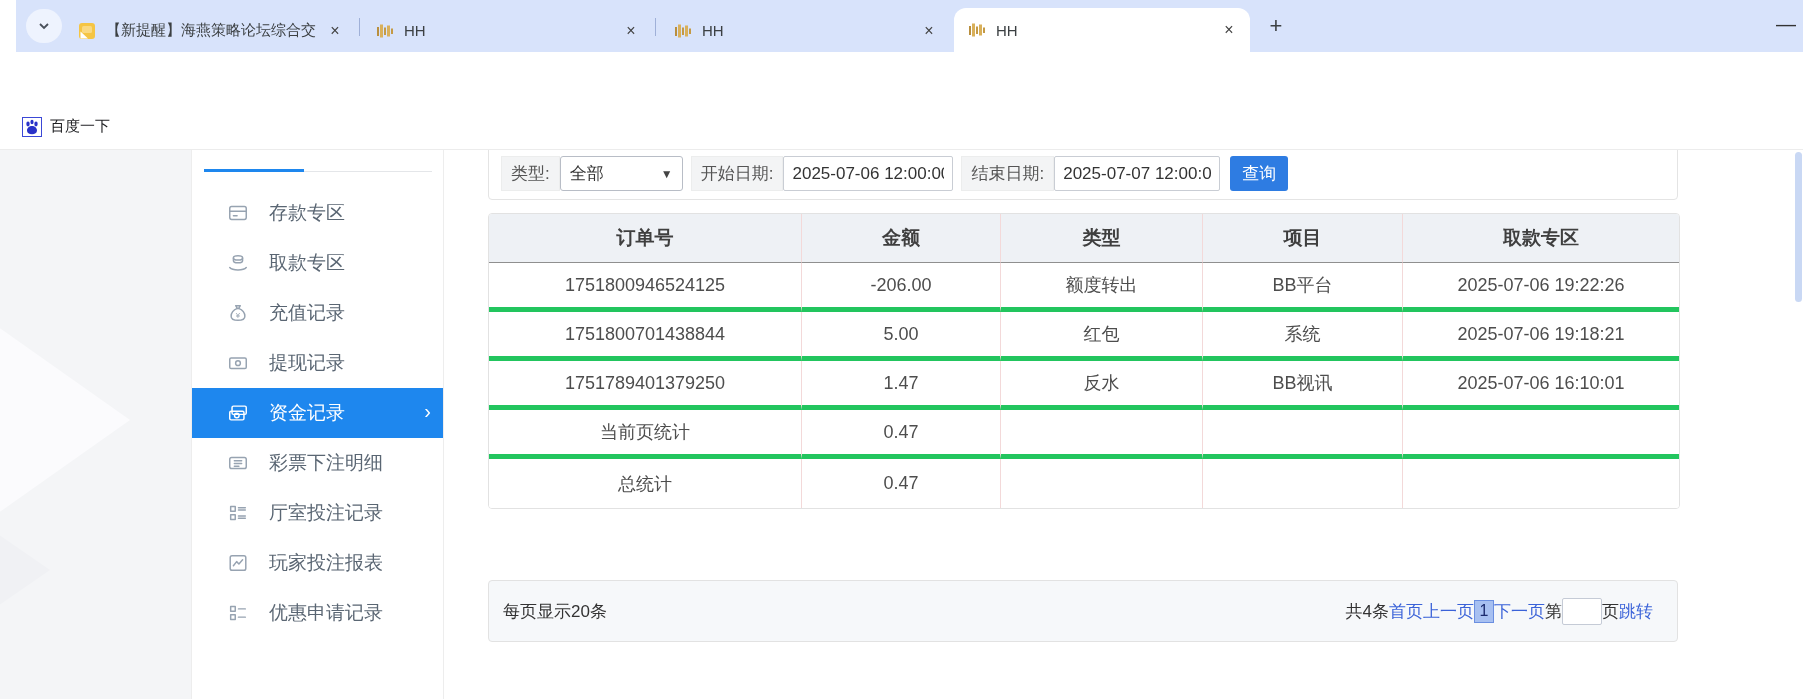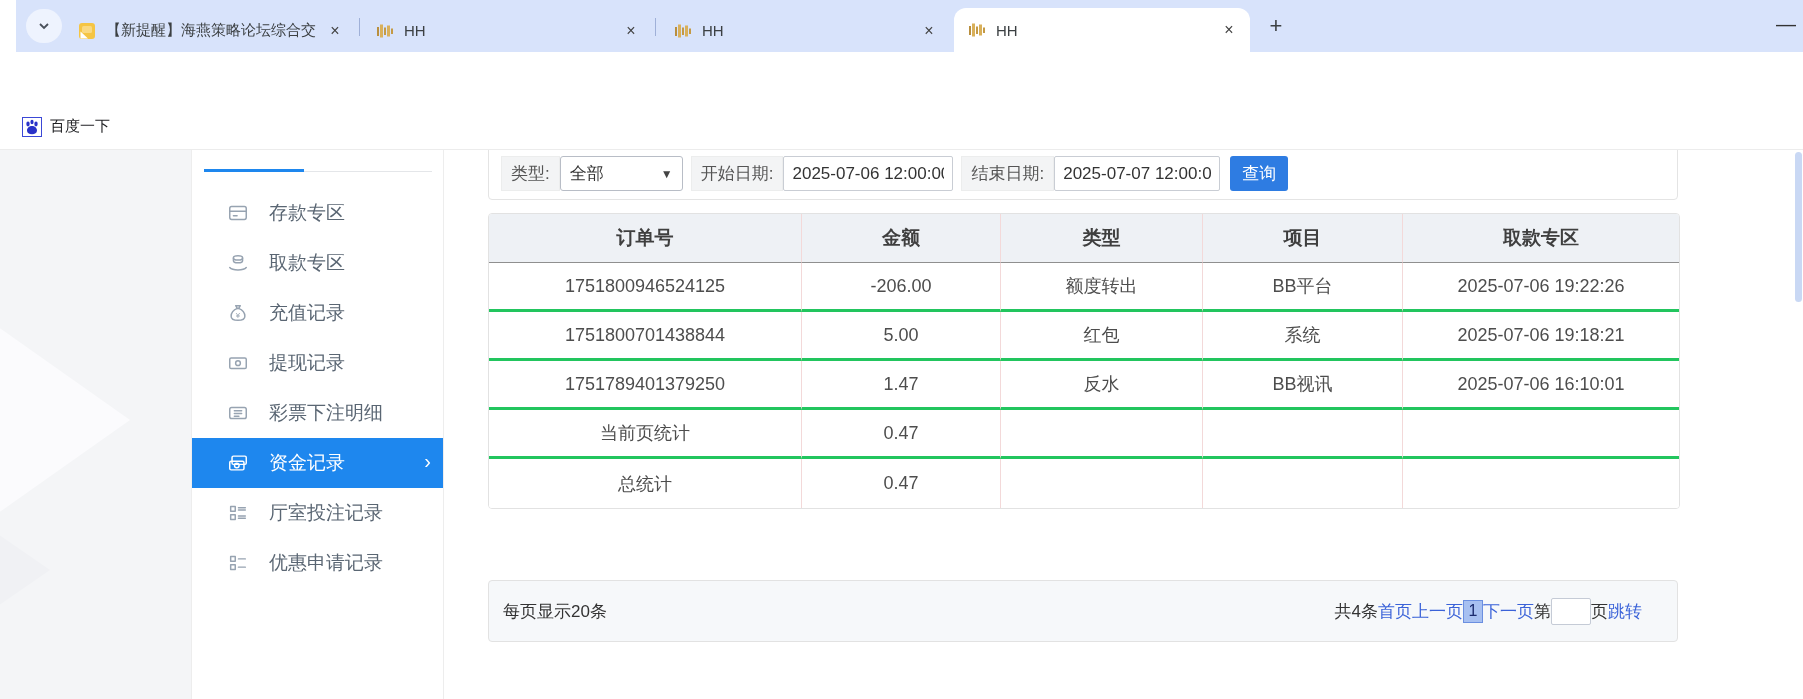--- a/index.html
+++ b/index.html
@@ -79,26 +79,26 @@
     padding:0 8px; font-family:"Liberation Sans","DejaVu Sans",sans-serif; }
   .btn-query { width:58px; height:35px; background:#2e7ce2; color:#fff; border:none; border-radius:3px;
     font-size:17px; margin-left:2px; font-family:inherit; }
 
   .data-table { position:absolute; left:0; top:63px; width:1190px; border:1px solid #e2e2e2;
     border-radius:4px; border-collapse:separate; border-spacing:0; overflow:hidden; table-layout:fixed; }
   .data-table th { height:49px; background:#eef1f5; font-size:19px; color:#3f3f3f; font-weight:bold;
     border-bottom:1px solid #8f8f8f; border-right:1px solid #f3d9d9; text-align:center; }
   .data-table th:last-child, .data-table td:last-child { border-right:none; }
   .data-table td { height:49px; font-size:18px; color:#4d4d4d; text-align:center;
-    border-bottom:3px solid #22c55e; border-right:1px solid #f3d9d9; background:#fff; }
+    border-bottom:5px solid #22c55e; border-right:1px solid #f3d9d9; background:#fff; }
   .data-table tr:last-child td { border-bottom:none; }
 
   .footer-bar { position:absolute; left:0; top:430px; width:1190px; height:62px; background:#f6f8fa;
     border:1px solid #e2e2e2; border-radius:4px; display:flex; align-items:center;
-    justify-content:space-between; padding:0 35px 0 14px; }
+    justify-content:space-between; padding:0 24px 0 14px; }
   .pp-left { font-size:17px; color:#333; }
   .pager { display:flex; align-items:center; font-size:17px; }
   .pg-text { color:#333; }
   .pg-link { color:#3a62d8; cursor:pointer; }
   .pg-current { min-width:20px; height:23px; background:#a7c0f1; border:1px solid #6b8fe0; color:#1c2b6e;
     font-size:16px; display:flex; align-items:center; justify-content:center; padding:0 2px; }
   .pg-input { width:40px; height:27px; border:1px solid #c5cbd6; border-radius:2px; background:#fff; }
 </style>
 </head>
 <body>
@@ -257,54 +257,63 @@
           </div>
           <div class="sb-item">
             <span class="sb-ic">
               <svg viewBox="0 0 24 24" fill="none" stroke="currentColor" stroke-width="1.6" stroke-linecap="round" stroke-linejoin="round">
                 <rect x="3" y="6.5" width="18" height="11.5" rx="1.5"></rect>
                 <circle cx="12" cy="12.2" r="2.6"></circle>
               </svg>
             </span>
             <span class="sb-label">提现记录</span>
           </div>
+          <div class="sb-item active">
+            <span class="sb-ic">
+              <svg viewBox="0 0 24 24" fill="none" stroke="currentColor" stroke-width="1.6" stroke-linecap="round" stroke-linejoin="round">
+                <rect x="5.5" y="4.5" width="15.5" height="9" rx="1.5"></rect>
+                <rect x="3" y="10" width="15.5" height="9.5" rx="1.5"></rect>
+                <circle cx="10.7" cy="14.7" r="2.5"></circle>
+              </svg>
+            </span>
+            <span class="sb-label">资金记录</span>
+            <span class="sb-chev">›</span>
+          </div>
           <div class="sb-item">
             <span class="sb-ic">
               <svg viewBox="0 0 24 24" fill="none" stroke="currentColor" stroke-width="1.6" stroke-linecap="round" stroke-linejoin="round">
                 <rect x="3" y="6" width="18" height="12" rx="2"></rect>
                 <line x1="8" y1="9.5" x2="16" y2="9.5"></line>
                 <line x1="8" y1="12.5" x2="16" y2="12.5"></line>
                 <line x1="8" y1="15.5" x2="13" y2="15.5"></line>
               </svg>
             </span>
             <span class="sb-label">彩票下注明细</span>
-          </div>
-          <div class="sb-item active">
-            <span class="sb-ic">
-              <svg viewBox="0 0 24 24" fill="none" stroke="currentColor" stroke-width="1.6" stroke-linecap="round" stroke-linejoin="round">
-                <rect x="5.5" y="4.5" width="15.5" height="9" rx="1.5"></rect>
-                <rect x="3" y="10" width="15.5" height="9.5" rx="1.5"></rect>
-                <circle cx="10.7" cy="14.7" r="2.5"></circle>
-              </svg>
-            </span>
-            <span class="sb-label">资金记录</span>
-            <span class="sb-chev">›</span>
           </div>
           <div class="sb-item">
             <span class="sb-ic">
               <svg viewBox="0 0 24 24" fill="none" stroke="currentColor" stroke-width="1.6" stroke-linecap="round" stroke-linejoin="round">
                 <rect x="4" y="5" width="5" height="5"></rect>
                 <rect x="4" y="14" width="5" height="5"></rect>
                 <line x1="12.5" y1="6.3" x2="20" y2="6.3"></line>
                 <line x1="12.5" y1="8.8" x2="20" y2="8.8"></line>
                 <line x1="12.5" y1="15.3" x2="20" y2="15.3"></line>
                 <line x1="12.5" y1="17.8" x2="20" y2="17.8"></line>
               </svg>
             </span>
             <span class="sb-label">厅室投注记录</span>
+          </div>
+          <div class="sb-item">
+            <span class="sb-ic">
+              <svg viewBox="0 0 24 24" fill="none" stroke="currentColor" stroke-width="1.6" stroke-linecap="round" stroke-linejoin="round">
+                <rect x="3.5" y="4" width="17" height="16" rx="2"></rect>
+                <polyline points="7,15 10.5,10.5 13,13 17,8.5"></polyline>
+              </svg>
+            </span>
+            <span class="sb-label">玩家投注报表</span>
           </div>
           <div class="sb-item">
             <span class="sb-ic">
               <svg viewBox="0 0 24 24" fill="none" stroke="currentColor" stroke-width="1.6" stroke-linecap="round" stroke-linejoin="round">
                 <rect x="4" y="5" width="5" height="5"></rect>
                 <rect x="4" y="14" width="5" height="5"></rect>
                 <line x1="12.5" y1="7.5" x2="20" y2="7.5"></line>
                 <line x1="12.5" y1="16.5" x2="20" y2="16.5"></line>
               </svg>
             </span>

